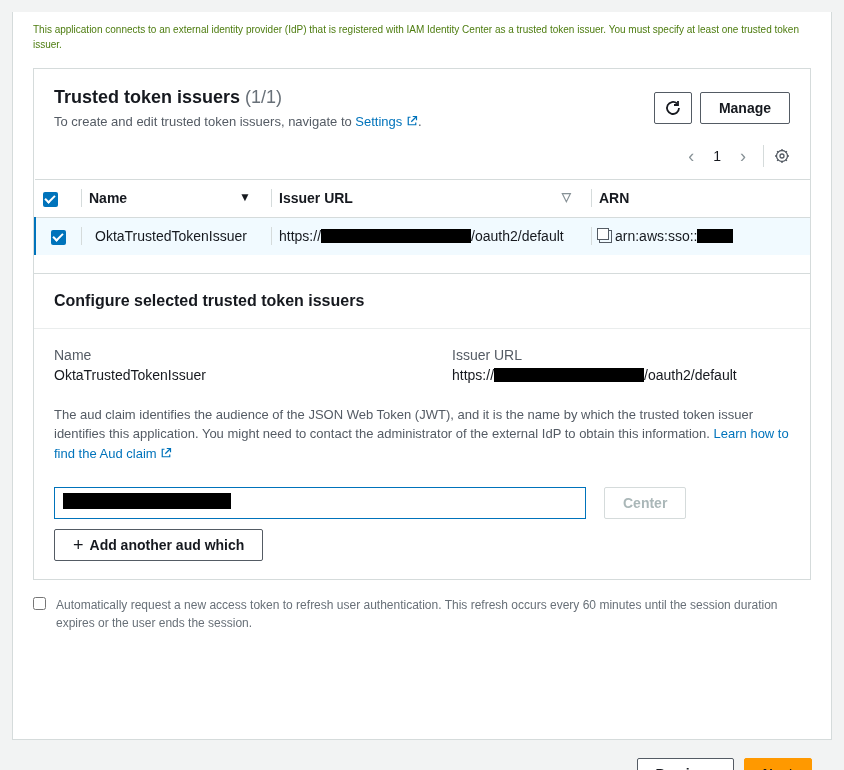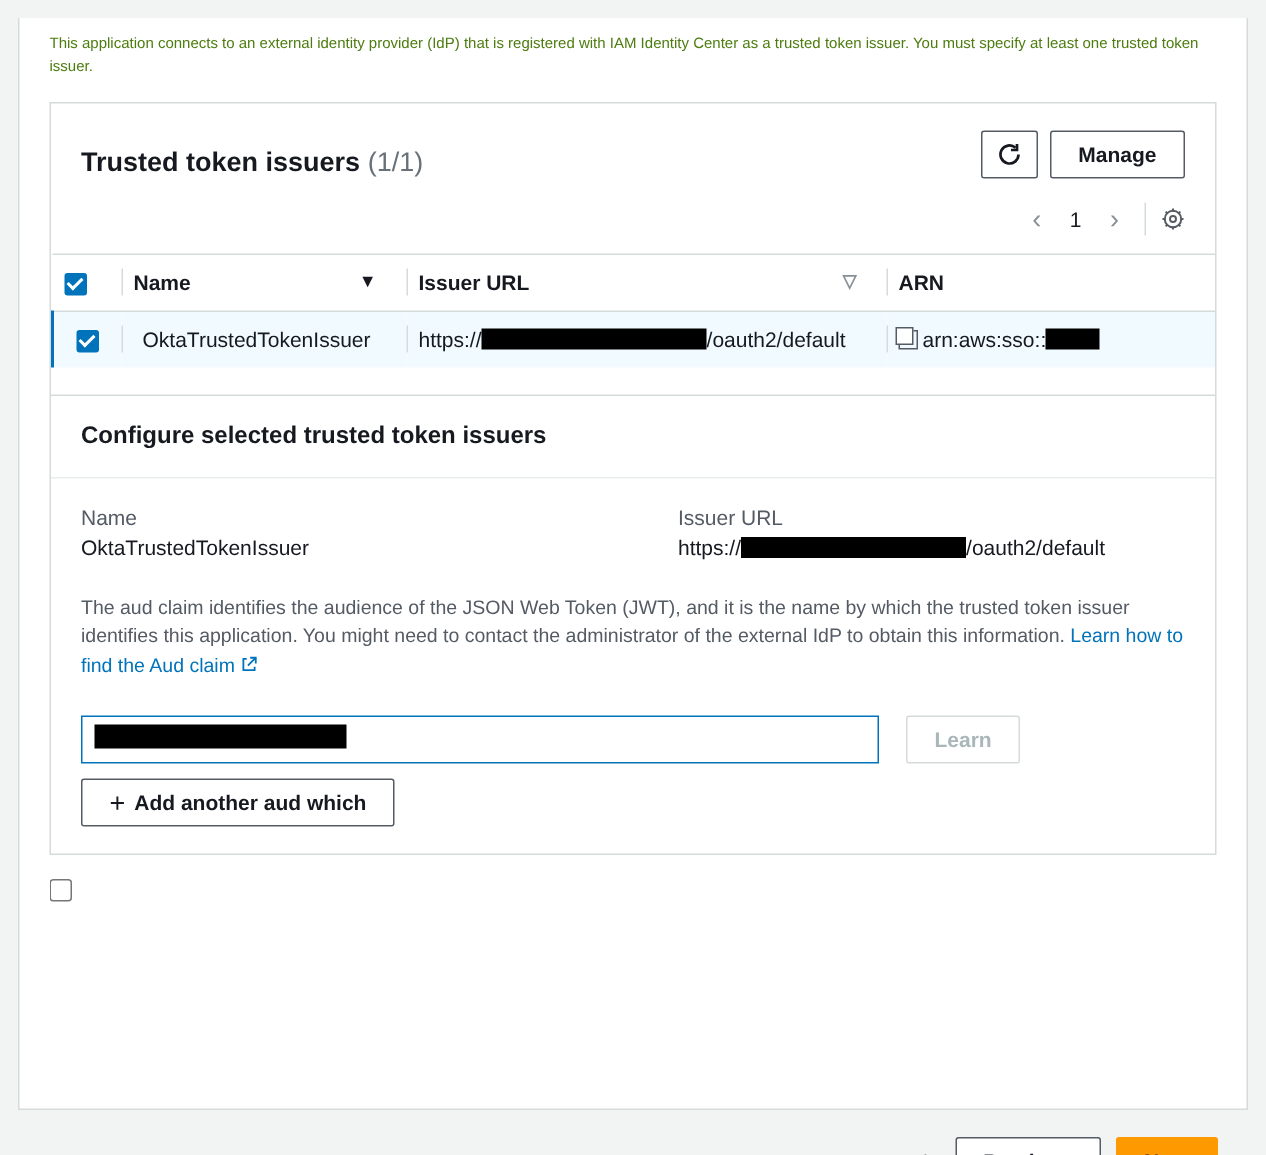--- a/index.html
+++ b/index.html
@@ -27,21 +27,21 @@
     }
     .inner-card {
       border: 1px solid #d5dbdb;
       margin: 0 20px;
       background: #fff;
     }
     .card-header {
       padding: 18px 20px 12px 20px;
       display: flex;
       justify-content: space-between;
-      align-items: flex-end;
+      align-items: center;
     }
     .card-header-left { flex: 1; }
     .card-title {
       font-size: 18px;
       font-weight: 700;
       color: #16191f;
     }
     .card-title .count {
       font-weight: 400;
       color: #687078;
@@ -323,20 +323,30 @@
 <div class="header-block">
   <div class="header-desc">This application connects to an external identity provider (IdP) that is registered with IAM Identity Center as a trusted token issuer. You must specify at least one trusted token issuer.</div>
 </div>
 
 <div class="inner-card">
   <div class="card-header">
     <div class="card-header-left">
       <div class="card-title">
         <span>Trusted token issuers</span>
         <span class="count">(1/1)</span>
+      </div>
+      <div class="card-subtitle">
+        <span>To create and edit trusted token issuers, navigate to </span>
+        <a class="link">
+          <span>Settings</span>
+          <svg class="ext-icon" viewBox="0 0 16 16" fill="none" stroke="#0073bb" stroke-width="1.6">
+                <path d="M6 3H3v10h10V10"></path>
+                <path d="M9 2h5v5"></path>
+                <path d="M14 2L7 9"></path>
+              </svg></a><span>.</span>
       </div>
     </div>
     <div class="card-actions">
       <button class="btn btn-icon" title="Refresh">
         <svg width="16" height="16" viewBox="0 0 16 16" fill="none" stroke="#16191f" stroke-width="1.8">
               <path d="M14 8a6 6 0 1 1-2-4.5"></path>
               <path d="M13 1v4h-4"></path>
             </svg>
       </button>
       <button class="btn">Manage</button>
@@ -405,32 +415,33 @@
     <div class="field-desc">
       <span>The aud claim identifies the audience of the JSON Web Token (JWT), and it is the name by which the trusted token issuer identifies this application. You might need to contact the administrator of the external IdP to obtain this information. </span><a class="link"><span>Learn how to find the Aud claim</span>
       <svg class="ext-icon" viewBox="0 0 16 16" fill="none" stroke="#0073bb" stroke-width="1.6">
               <path d="M6 3H3v10h10V10"></path>
               <path d="M9 2h5v5"></path>
               <path d="M14 2L7 9"></path>
             </svg></a>
     </div>
     <div class="input-row">
       <div class="text-input"><span class="redact" style="width:168px; height:16px; vertical-align:middle;"></span></div>
-      <button class="btn disabled">Learn</button>
+      <button class="btn disabled">Center</button>
     </div>
     <button class="btn">
       <span class="plus-icon">+</span>
       <span>Add another aud which</span>
     </button>
   </div>
 </div>
 
 <div class="checkbox-row">
   <input type="checkbox" style="">
   <div>
+    <div class="checkbox-label-desc">Automatically request a new access token to refresh user authentication. This refresh occurs every 60 minutes until the session duration expires or the user ends the session.</div>
   </div>
 </div>
 
 </div>
 
 <div class="footer-actions">
   <button class="btn-link">Cancel</button>
   <button class="btn">Previous</button>
   <button class="btn btn-primary">Next</button>
 </div>

